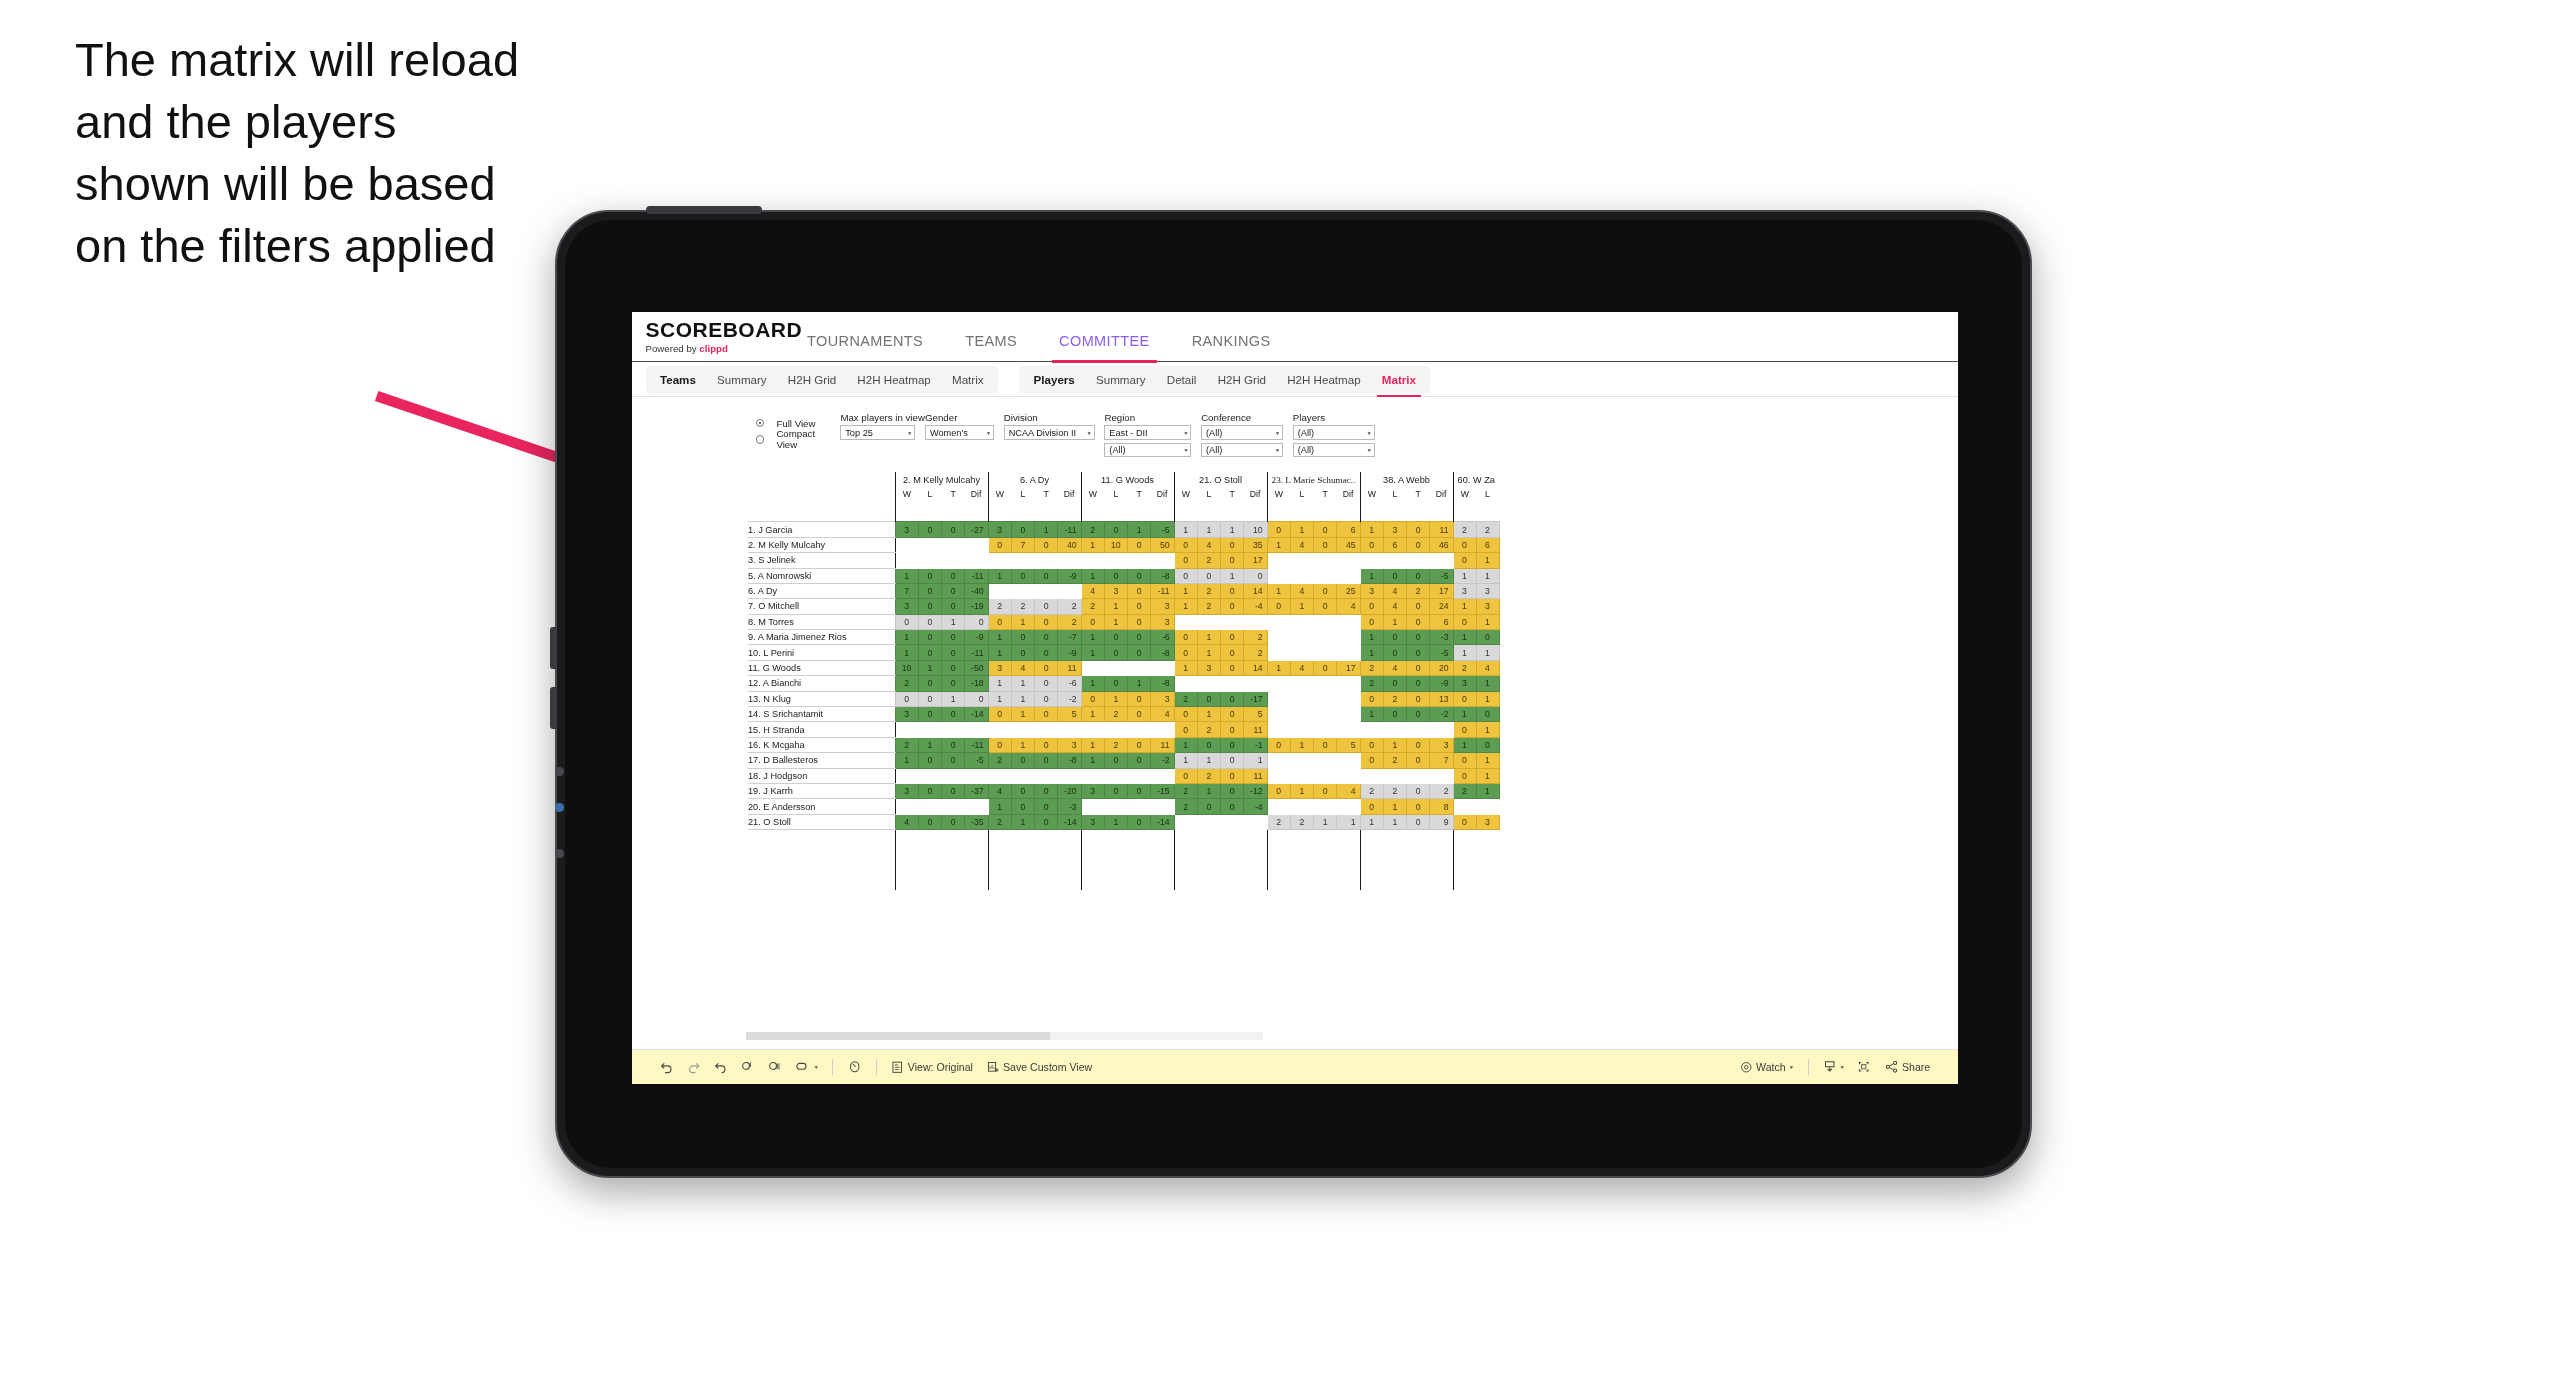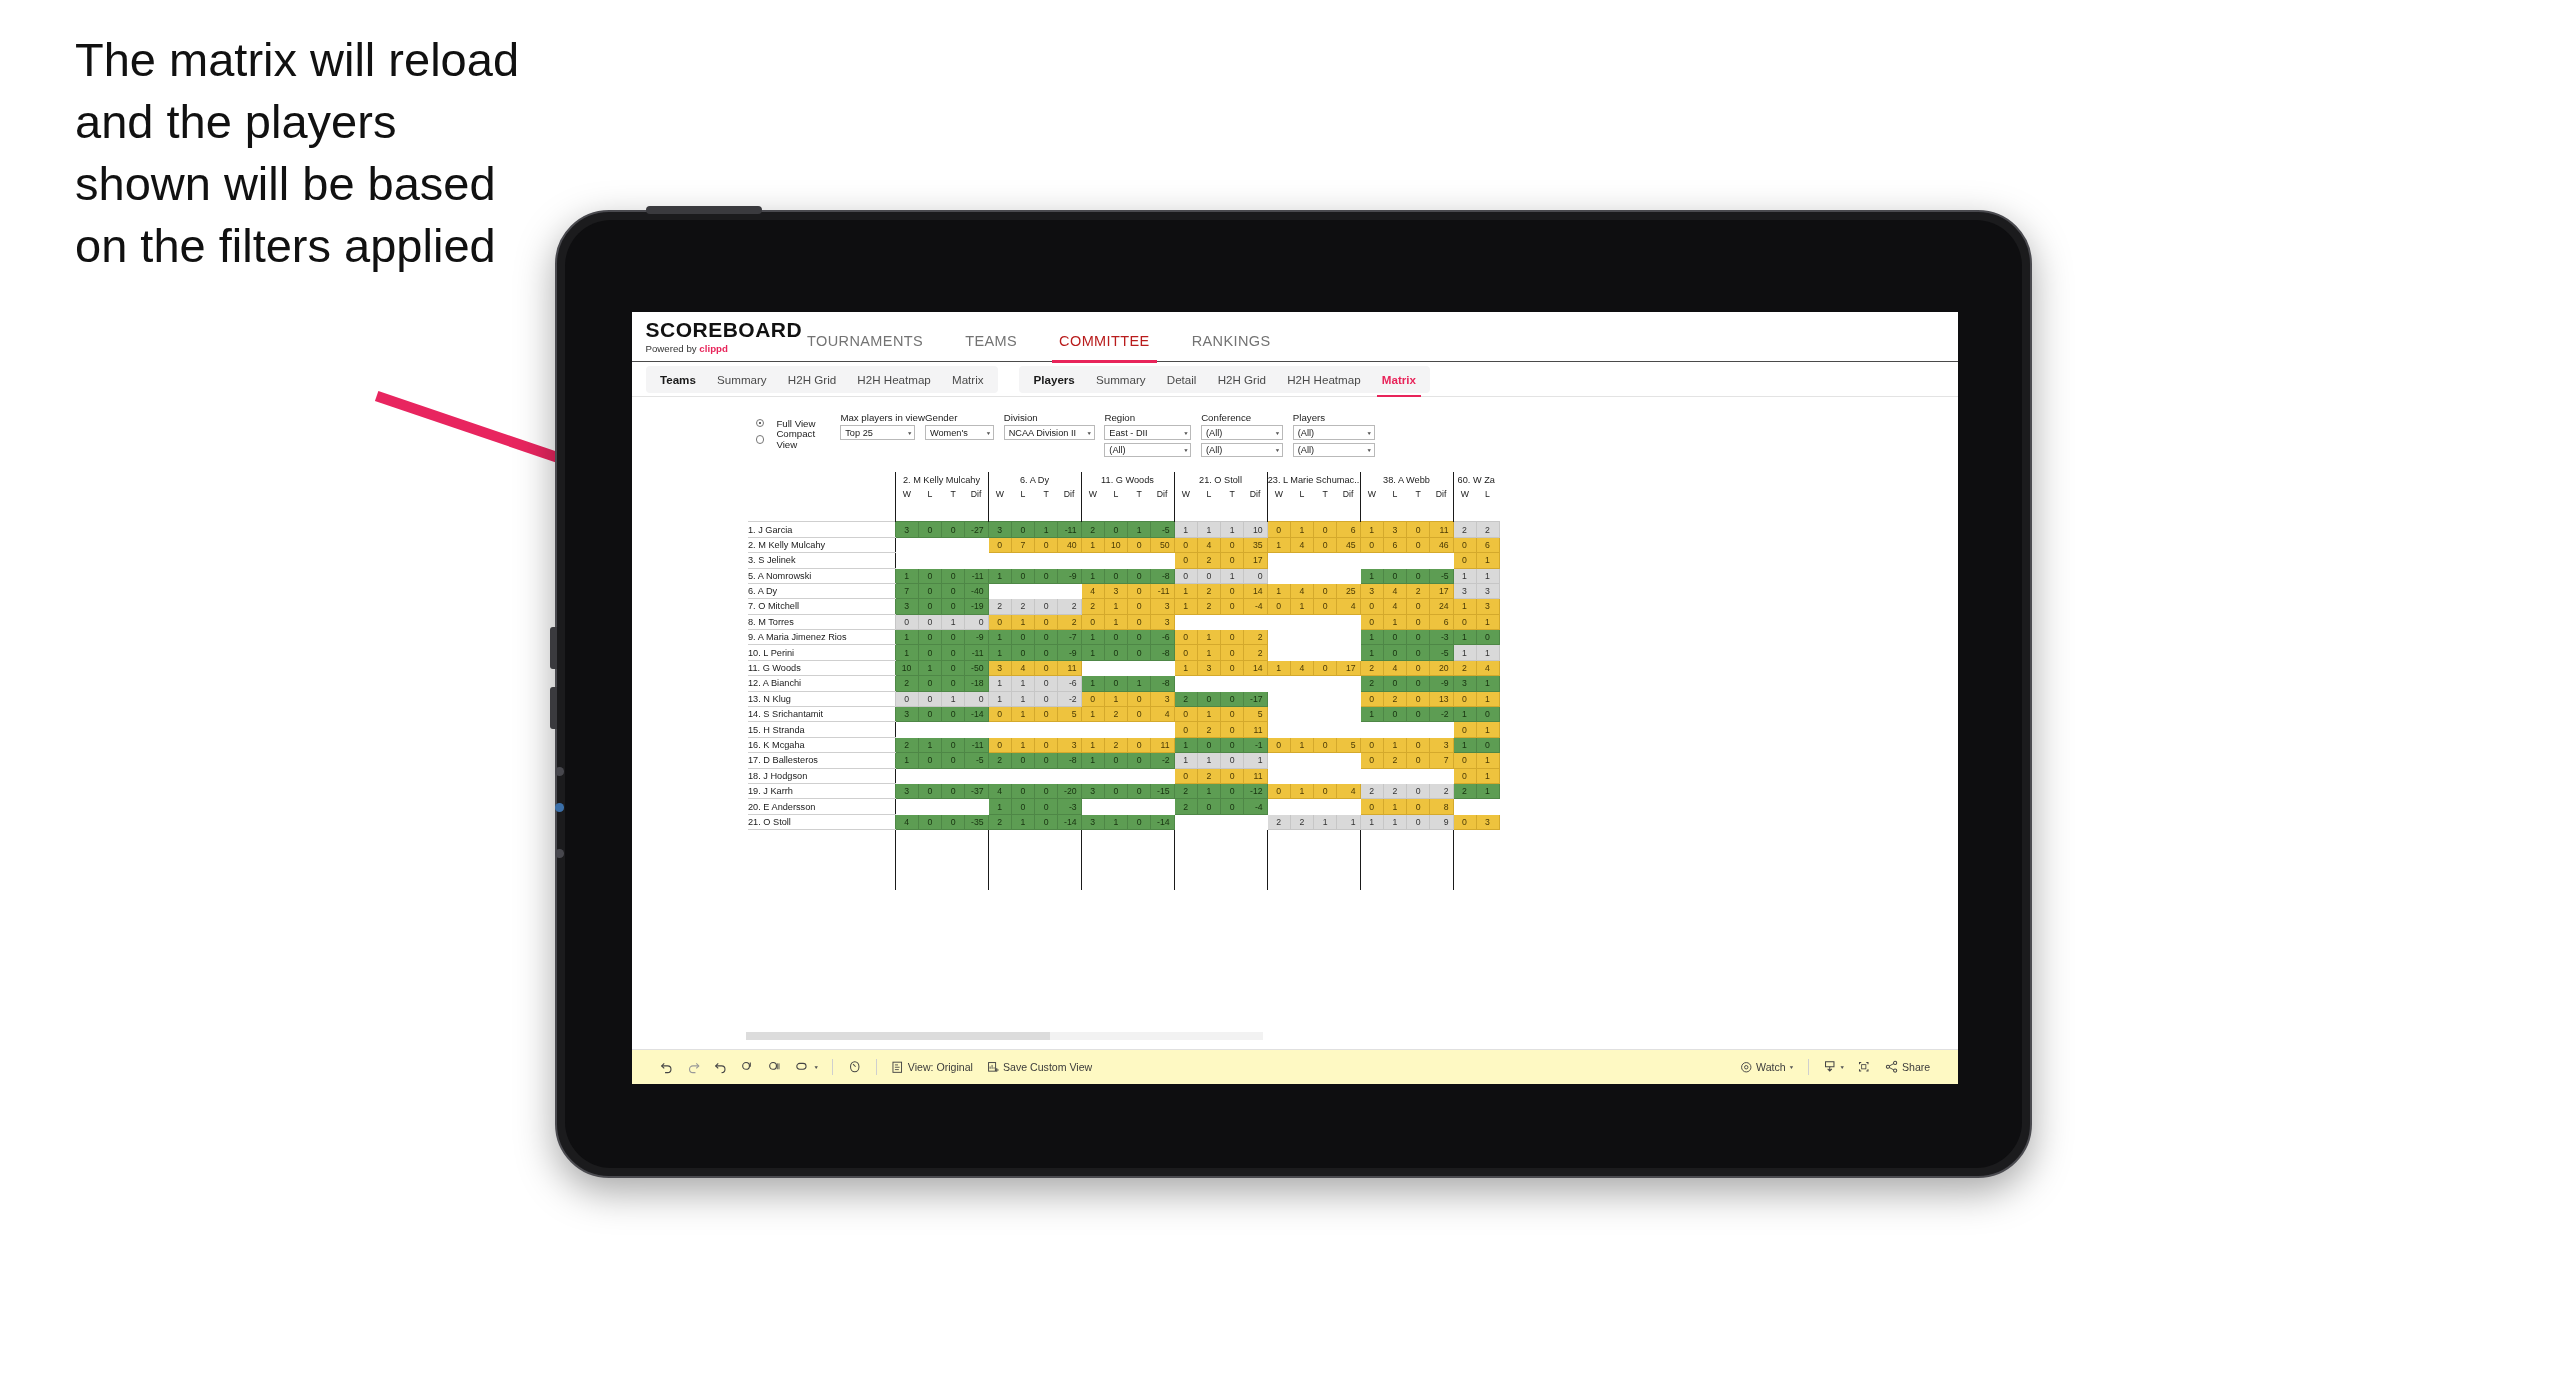--- a/index.html
+++ b/index.html
@@ -55,21 +55,21 @@
     font-family:"Liberation Sans Narrow","Liberation Sans",sans-serif;
     font-weight:bold; font-size:21px; letter-spacing:0.5px; color:#111; line-height:1;
   }
   .brand-sub { font-size:9.7px; color:#333; margin-top:2.9px; }
   .brand-sub .clippd { color:#e8245a; font-weight:bold; }
   #main-nav { display:flex; align-items:flex-end; }
   .nav-item {
     padding:0 21px 11.6px 21px; font-size:14.5px; color:#737373;
     letter-spacing:0.4px; cursor:pointer; position:relative; align-self:flex-end;
   }
-  .nav-item.active { color:#b91c1c; }
+  .nav-item.active { color:#8b5cf6; }
   .nav-item.active::after {
     content:""; position:absolute; left:13.5px; right:13.5px; bottom:-1.9px;
     height:2.9px; background:#e8245a;
   }
 
   
   #subtabs {
     height:35px; background:#ffffff; display:flex; align-items:center;
     padding-left:13.5px; border-bottom:1px solid #e3e3e3; gap:0;
   }
@@ -302,21 +302,21 @@
 
         <div id="matrix-wrap">
           <table class="matrix">
             <thead>
               <tr id="grp-head-row">
                   <th class="hdr-spacer"></th>
                   <th class="grp-th" colspan="4" style="width: 93px;">2. M Kelly Mulcahy</th>
                   <th class="grp-th" colspan="4" style="width: 93px;">6. A Dy</th>
                   <th class="grp-th" colspan="4" style="width: 93px;">11. G Woods</th>
                   <th class="grp-th" colspan="4" style="width: 93px;">21. O Stoll</th>
-                  <th class="grp-th" colspan="4" style="width: 93px;">23. L Marie Schumac..</th>
+                  <th class="grp-th" colspan="4" style="width: 93px; font-family: Liberation Serif, serif;">23. L Marie Schumac..</th>
                   <th class="grp-th" colspan="4" style="width: 93px;">38. A Webb</th>
                   <th class="grp-th" colspan="2" style="width: 46px;">60. W Za</th>
                 </tr>
               <tr id="sub-head-row">
                   <th class="hdr-spacer"></th>
                   <th class="sub-th first" style="width: 23px;">W</th>
                   <th class="sub-th" style="width: 23px;">L</th>
                   <th class="sub-th" style="width: 23px;">T</th>
                   <th class="sub-th" style="width: 23px;">Dif</th>
                   <th class="sub-th first" style="width: 23px;">W</th>

